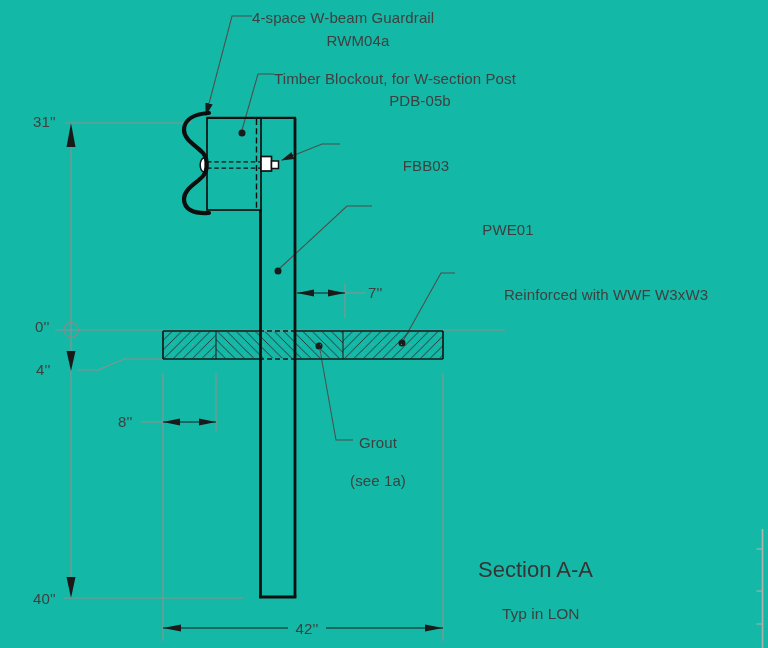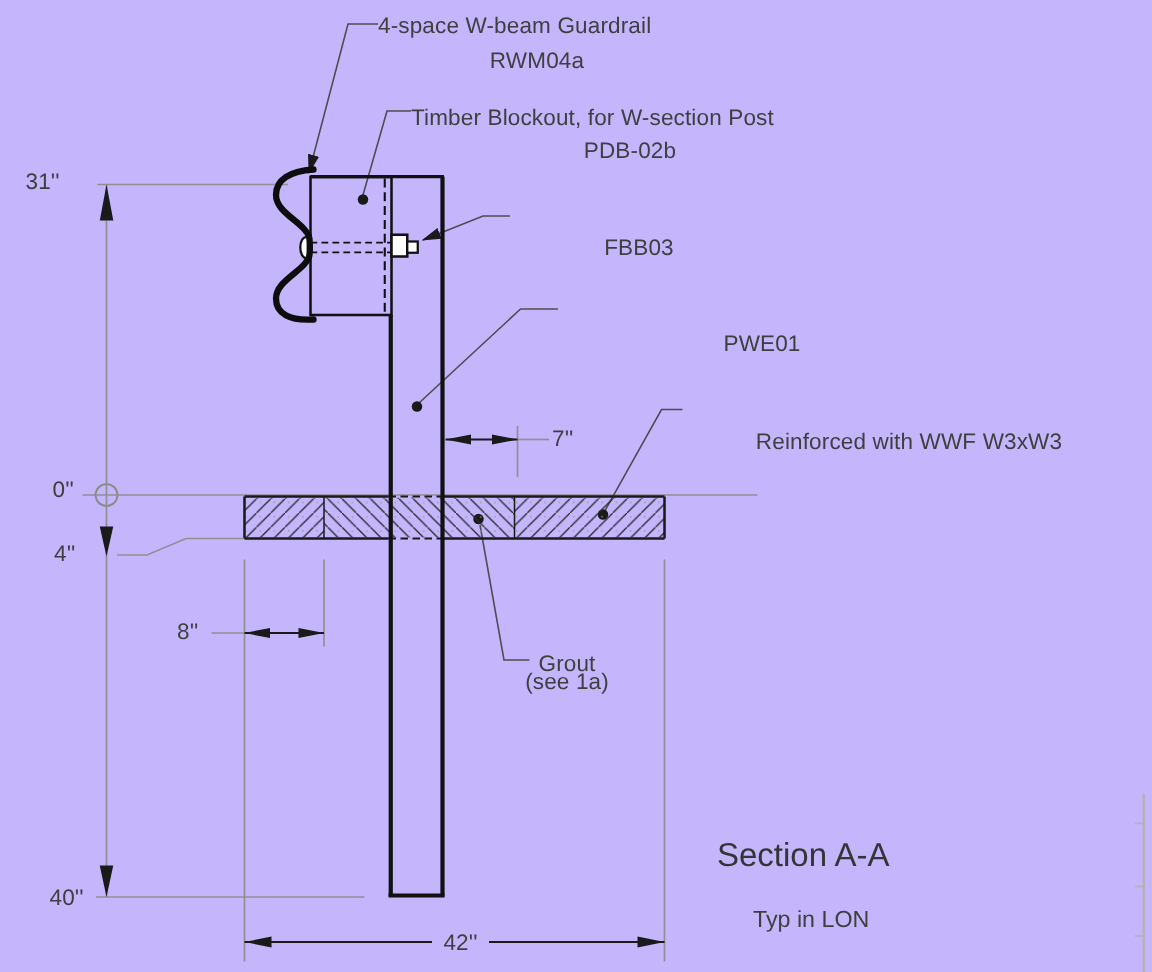--- a/index.html
+++ b/index.html
@@ -1,16 +1,16 @@
 <!DOCTYPE html>
 <html><head>
 <meta charset="utf-8">
 <style>
   html,body{margin:0;padding:0;background:#fff;}
-  #stage{position:relative;width:768px;height:648px;background:#c4b5fd;overflow:hidden;
+  #stage{position:relative;width:768px;height:648px;background:#14b8a6;overflow:hidden;
          font-family:"Liberation Sans",sans-serif;}
   #stage svg{position:absolute;left:0;top:0;}
   .lbl{position:absolute;white-space:nowrap;font:15px/18px "Liberation Sans",sans-serif;
        color:#3f3f3f;letter-spacing:.1px;}
   .ctr{transform:translateX(-50%);text-align:center;}
   .title{position:absolute;white-space:nowrap;font:22px/24px "Liberation Sans",sans-serif;color:#353535;}
   .sub{position:absolute;white-space:nowrap;font:15.5px/18px "Liberation Sans",sans-serif;color:#3f3f3f;text-align:center;}
 </style>
 </head>
 <body>
@@ -127,32 +127,32 @@
     <g stroke="#b3b3b3" fill="none">
       <path d="M762.5,529 L762.5,648" stroke-width="1.6"></path>
       <path d="M756.5,549 L762.5,549 M756.5,591 L762.5,591 M756.5,624 L762.5,624" stroke-width="1"></path>
     </g>
   </svg>
 
   <span class="lbl" style="left:252px;top:9px">4-space W-beam Guardrail</span>
   <span class="lbl ctr" style="left:358px;top:32px">RWM04a</span>
 
   <span class="lbl" style="left:274px;top:70px">Timber Blockout, for W-section Post</span>
-  <span class="lbl ctr" style="left:420px;top:92px">PDB-02b</span>
+  <span class="lbl ctr" style="left:420px;top:92px">PDB-05b</span>
 
   <span class="lbl ctr" style="left:426px;top:157px">FBB03</span>
 
   <span class="lbl ctr" style="left:508px;top:221px">PWE01</span>
 
   <span class="lbl ctr" style="left:606px;top:286px">Reinforced with WWF W3xW3</span>
 
   <span class="lbl ctr" style="left:378px;top:434px">Grout</span>
-  <span class="lbl ctr" style="left:378px;top:446px">(see 1a)</span>
+  <span class="lbl ctr" style="left:378px;top:472px">(see 1a)</span>
 
-  <span class="lbl" style="left:17px;top:113px">31''</span>
+  <span class="lbl" style="left:33px;top:113px">31''</span>
   <span class="lbl" style="left:35px;top:318px">0''</span>
   <span class="lbl" style="left:36px;top:361px">4''</span>
   <span class="lbl" style="left:118px;top:413px">8''</span>
   <span class="lbl" style="left:33px;top:590px">40''</span>
   <span class="lbl ctr" style="left:307px;top:620px">42''</span>
   <span class="lbl" style="left:368px;top:284px">7''</span>
 
   <span class="title" style="left:478px;top:558px">Section A-A</span>
   <span class="sub" style="left:502px;top:605px">Typ in LON</span>
 

